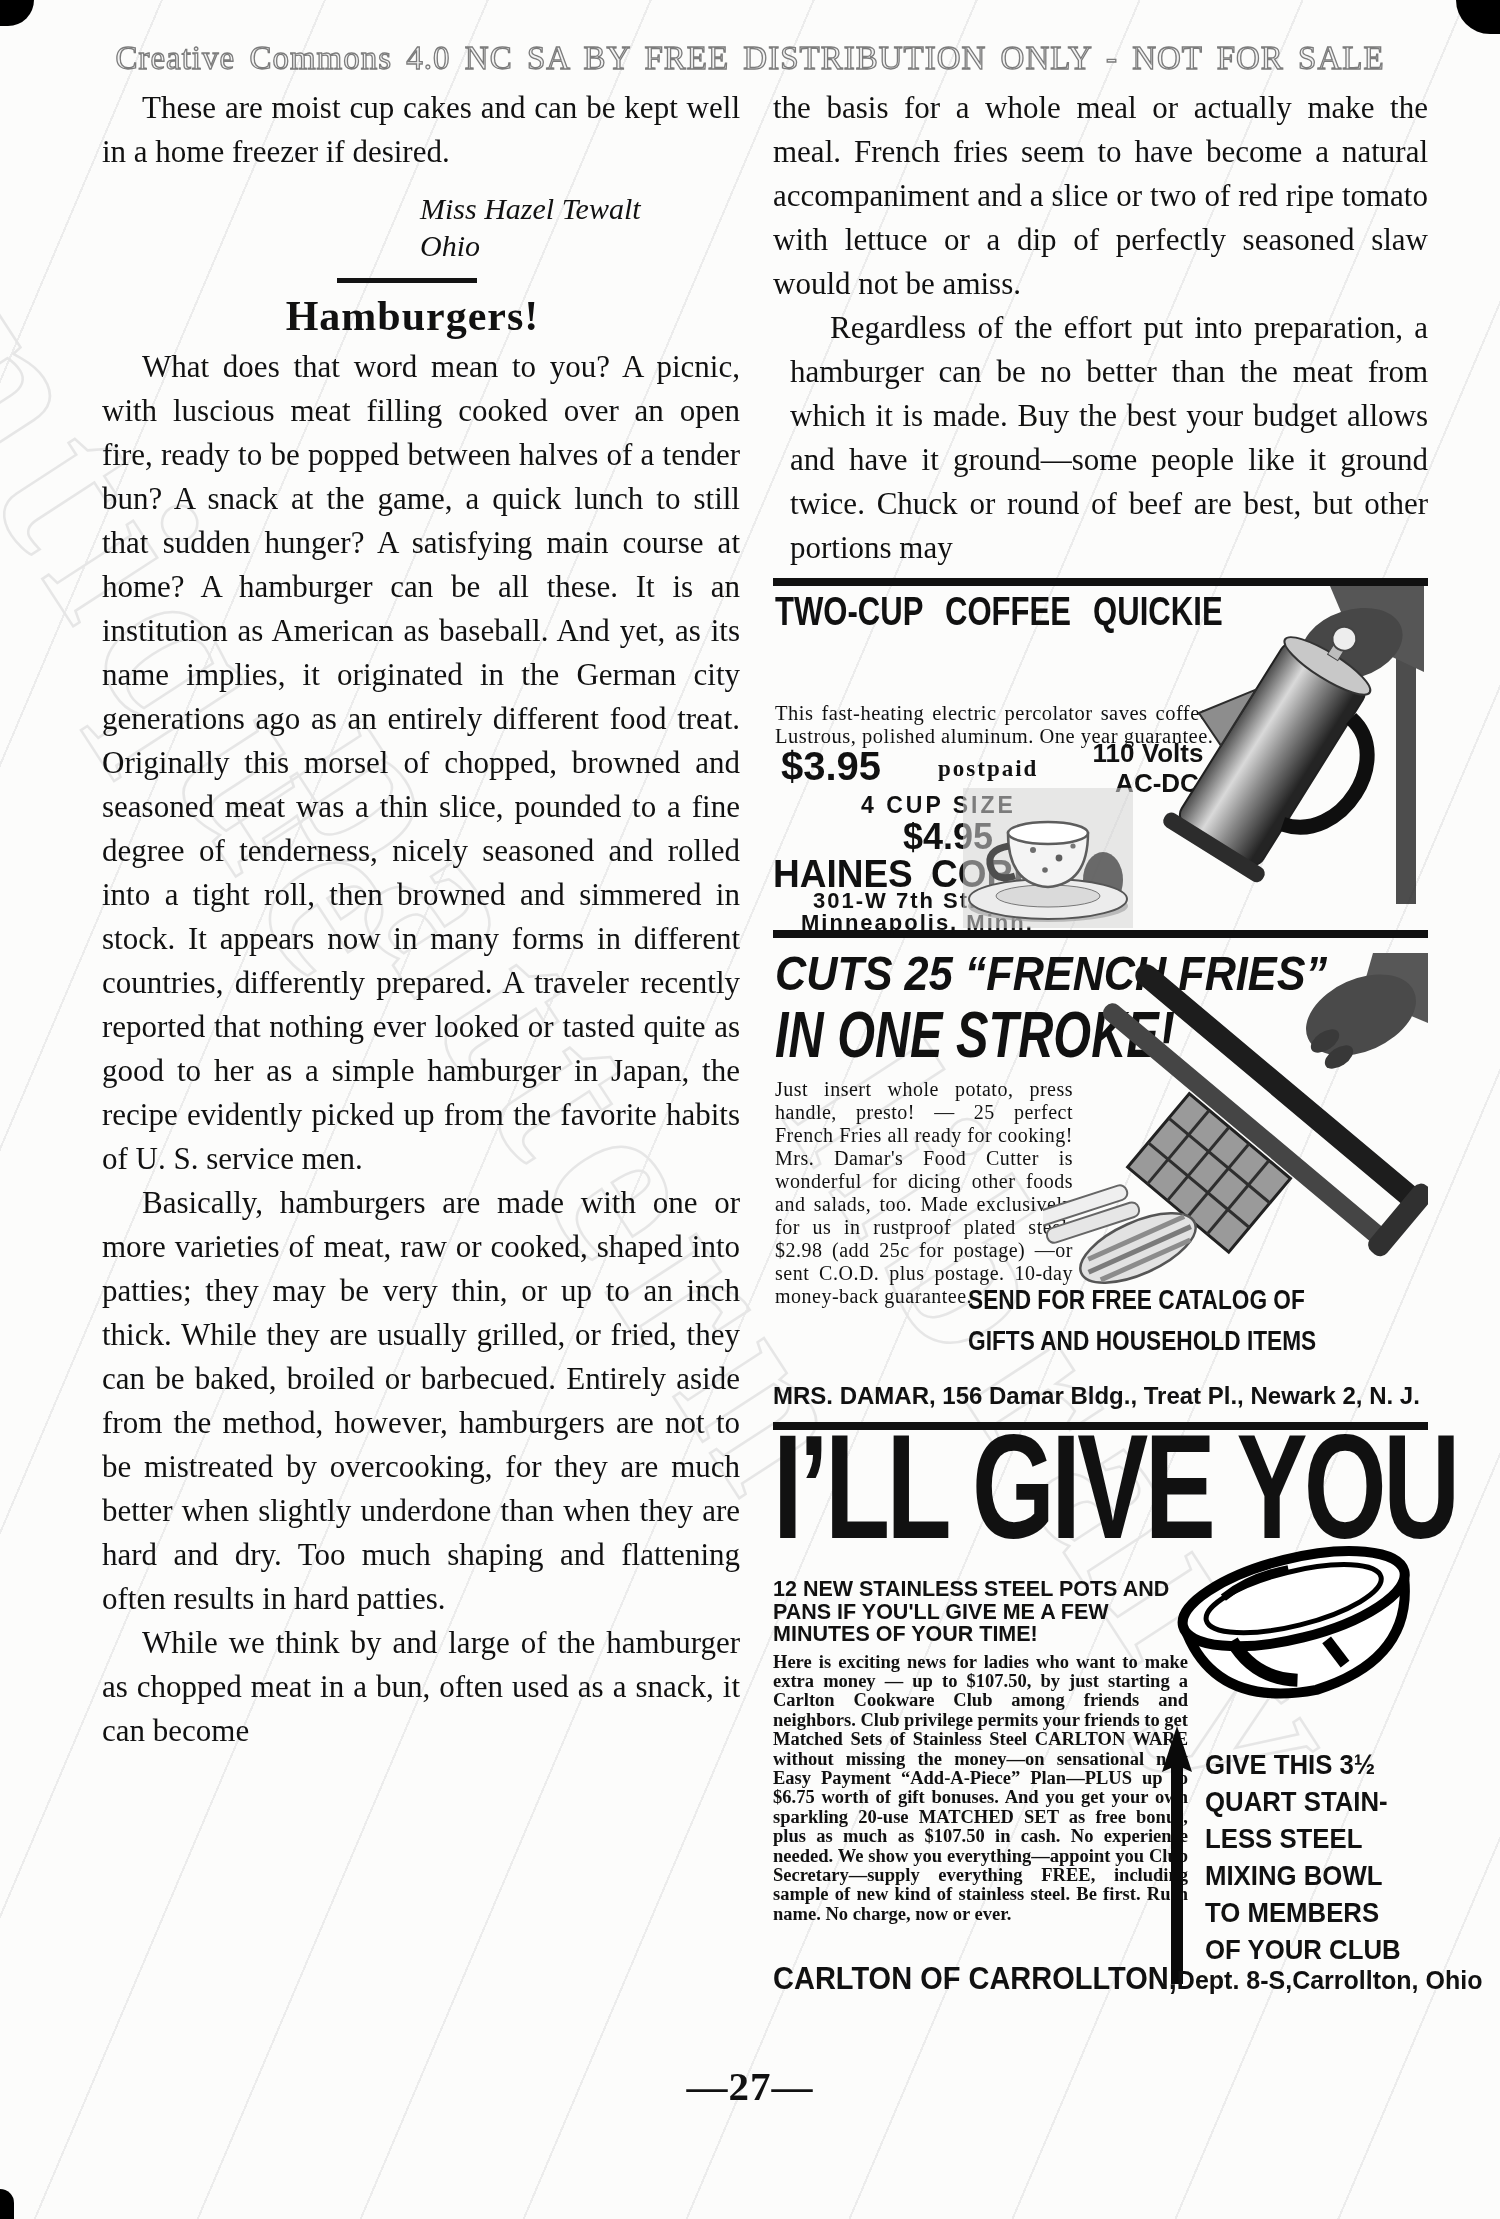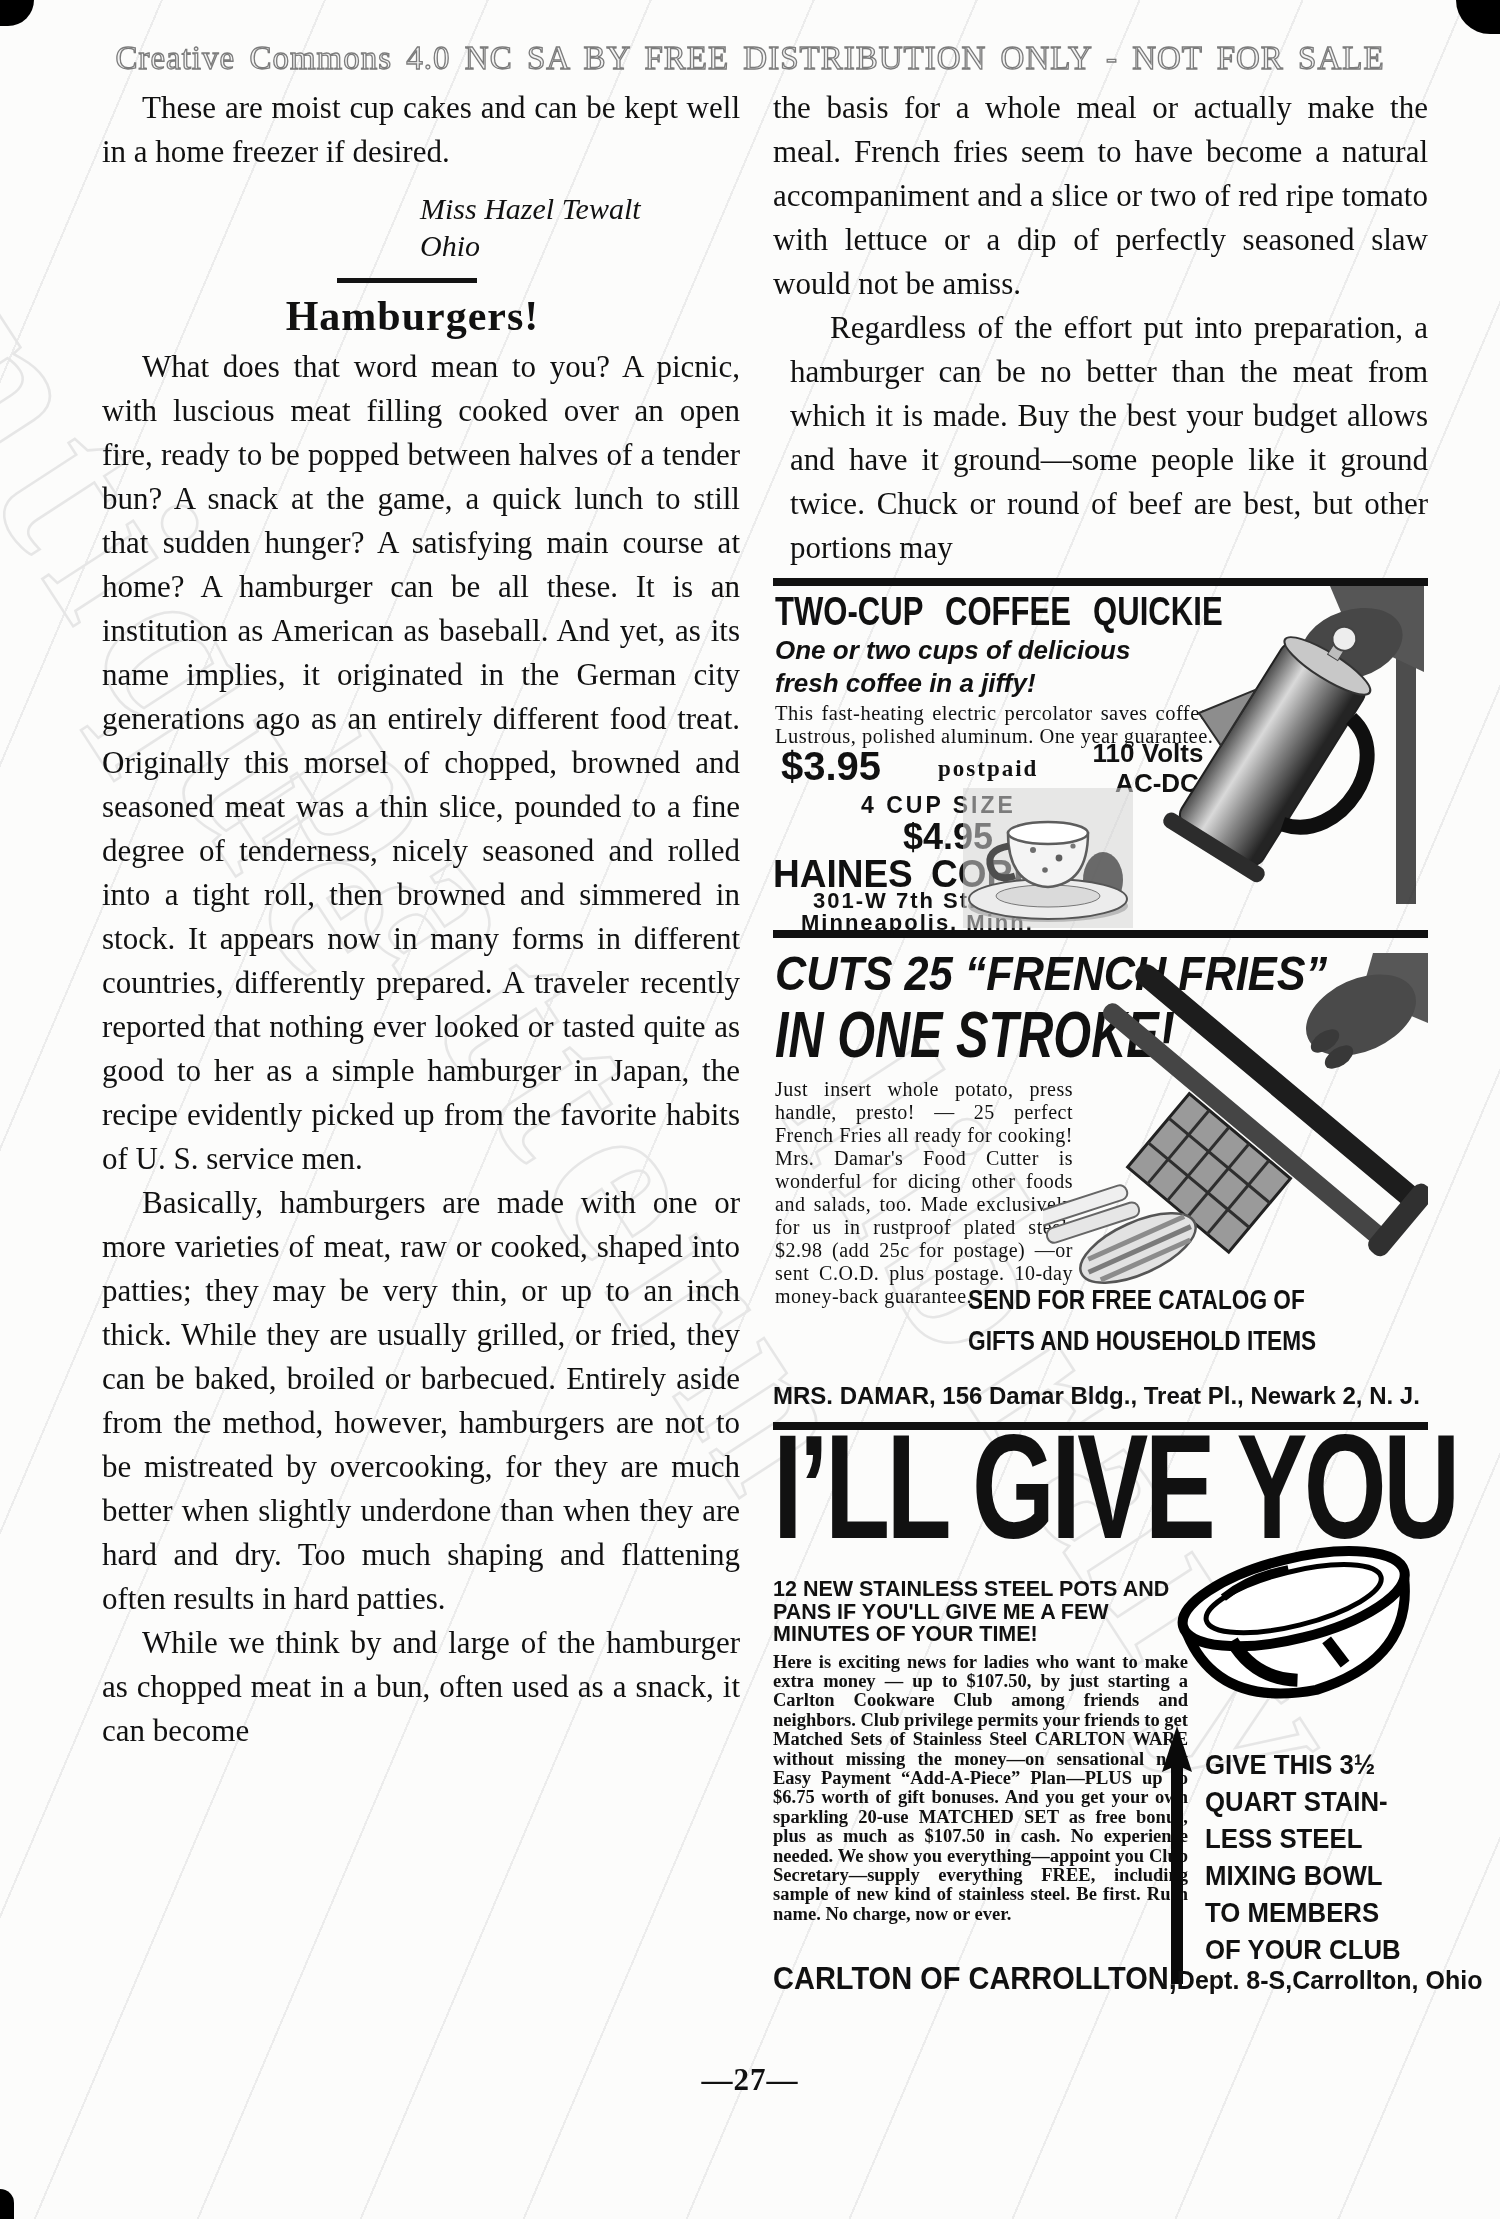--- a/index.html
+++ b/index.html
@@ -84,21 +84,21 @@
   .ad-carlton .img-arrow{position:absolute;left:388px;top:296px;width:32px;height:258px;}
   .ad-carlton .offer{position:absolute;left:432px;top:316px;font-weight:bold;font-size:28px;
         line-height:37px;white-space:nowrap;transform:scaleX(0.92);transform-origin:left top;}
   .ad-carlton .foot{position:absolute;left:0;right:0;bottom:-2px;display:flex;
         justify-content:space-between;align-items:baseline;white-space:nowrap;}
   .ad-carlton .foot .co{font-weight:bold;font-size:29px;transform:scaleY(1.05);transform-origin:left bottom;}
   .ad-carlton .foot .dept{font-weight:bold;font-size:25px;}
   .ad-carlton .foot .city{font-weight:bold;font-size:25px;}
 
   .page-number{position:absolute;z-index:2;left:0;right:0;top:2062px;text-align:center;
-        font-weight:bold;font-size:31px;letter-spacing:1px;}
+        font-weight:bold;font-size:41px;letter-spacing:1px;}
   .site-footer{position:absolute;z-index:2;left:0;right:0;top:2104px;text-align:center;
         font-style:italic;font-size:38px;letter-spacing:2px;
         color:#f2f2f2;-webkit-text-stroke:1.4px #8a8a8a;}
   .site-footer .gap{display:inline-block;width:40px;}
 </style>
 </head>
 <body>
 
 <div class="page">
   <div class="stripes"></div>
@@ -123,24 +123,20 @@
     <p class="body-text indent">Basically, hamburgers are made with one or more varieties of meat, raw or cooked, shaped into patties; they may be very thin, or up to an inch thick. While they are usually grilled, or fried, they can be baked, broiled or barbecued. Entirely aside from the method, however, hamburgers are not to be mistreated by overcooking, for they are much better when slightly underdone than when they are hard and dry. Too much shaping and flattening often results in hard patties.</p>
     <p class="body-text indent">While we think by and large of the hamburger as chopped meat in a bun, often used as a snack, it can become</p>
   </section>
 
   <section class="col-right">
     <p class="body-text">the basis for a whole meal or actually make the meal. French fries seem to have become a natural accompaniment and a slice or two of red ripe tomato with lettuce or a dip of perfectly seasoned slaw would not be amiss.</p>
     <p class="body-text indent">Regardless of the effort put into preparation, a hamburger can be no better than the meat from which it is made. Buy the best your budget allows and have it ground—some people like it ground twice. Chuck or round of beef are best, but other portions may</p>
 
     <div class="ad-coffee sans">
       <div class="ttl">TWO-CUP COFFEE QUICKIE</div>
-      <div class="sub">
-        <div>One or two cups of delicious</div>
-        <div>fresh coffee in a jiffy!</div>
-      </div>
       <div class="bdy" style="font-family:&quot;Liberation Serif&quot;,serif;">This fast-heating electric percolator saves coffee. Lustrous, polished aluminum. One year guarantee.</div>
       <div class="price1">$3.95</div>
       <div class="price1note" style="font-family:&quot;Liberation Serif&quot;,serif;">postpaid</div>
       <div class="volts">
         <div>110 Volts</div>
         <div class="l2">AC-DC</div>
       </div>
       <div class="size">4 CUP SIZE</div>
       <div class="price2">$4.95</div>
       <div class="company">HAINES CORP.</div>

